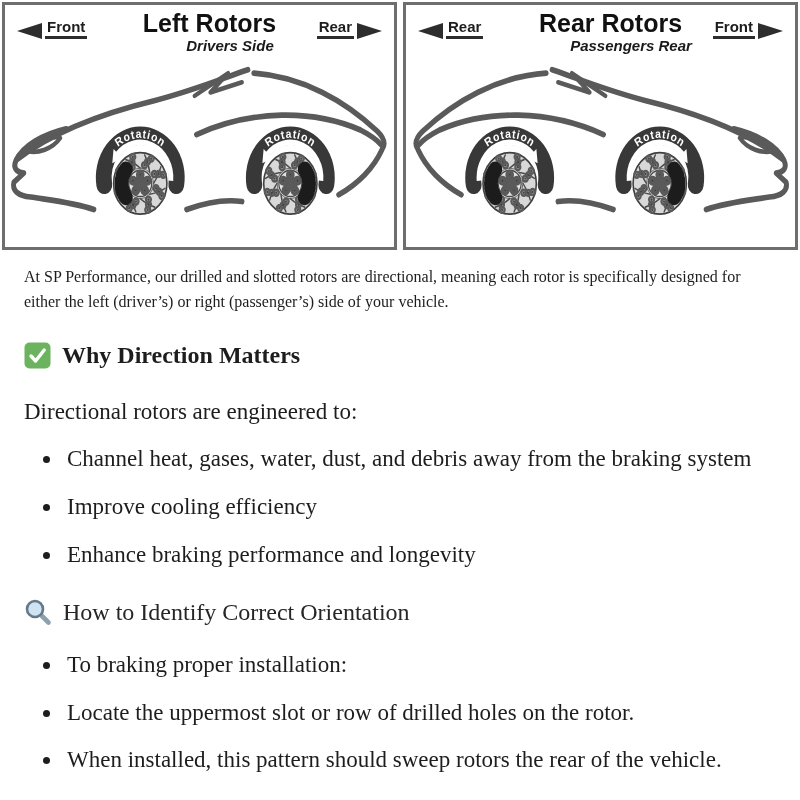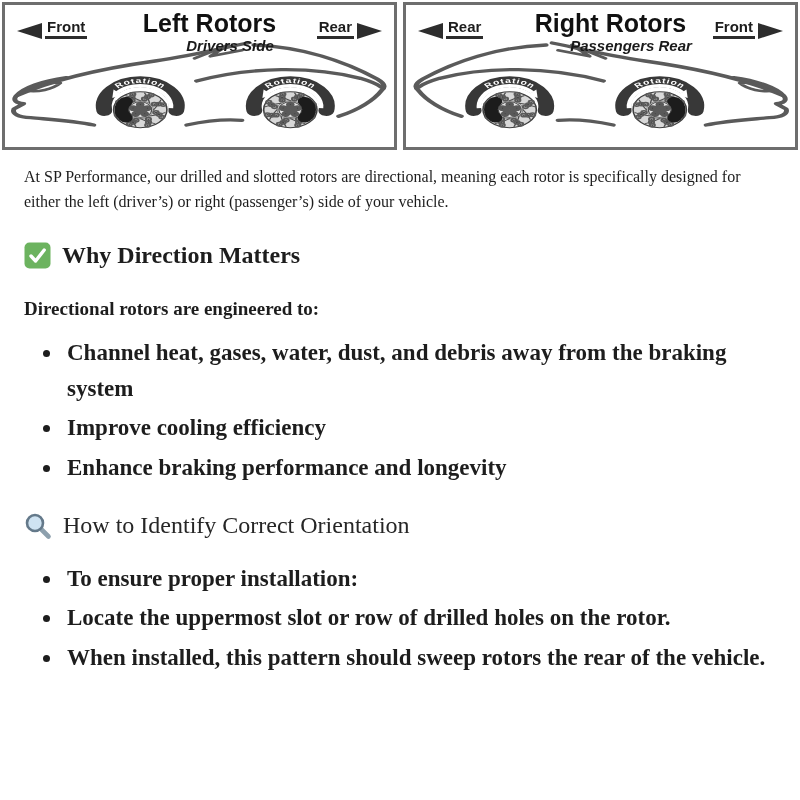--- a/index.html
+++ b/index.html
@@ -1,41 +1,41 @@
 <!DOCTYPE html>
 <html><head>
 <meta charset="utf-8">
 <style>
   html,body{margin:0;padding:0;background:#fff;}
   body{width:800px;height:800px;overflow:hidden;font-family:"Liberation Serif",serif;color:#1d1d1d;}
 
   
   .panels{display:flex;gap:6px;margin:2px;}
-  .panel{flex:1;border:3px solid #6e6e6e;height:148px;box-sizing:border-box;position:relative;background:#fff;overflow:hidden;}
+  .panel{flex:1;border:3px solid #6e6e6e;height:248px;box-sizing:border-box;position:relative;background:#fff;overflow:hidden;}
   .car-svg{position:absolute;left:0;top:0;width:100%;height:100%;}
   .panel-header{position:absolute;top:5px;left:0;right:0;text-align:center;z-index:3;pointer-events:none;margin-left:20px;}
   .panel-title{font-family:"Liberation Sans",sans-serif;font-weight:bold;font-size:25px;line-height:1.05;color:#111;}
   .panel-sub{font-family:"Liberation Sans",sans-serif;font-weight:bold;font-style:italic;font-size:15px;color:#1a1a1a;margin-top:1px;padding-left:41px;}
   .edge-label{position:absolute;top:12px;z-index:4;display:flex;align-items:center;gap:3px;}
   .edge-left{left:12px;}
   .edge-right{right:12px;}
   .edge-text{font-family:"Liberation Sans",sans-serif;font-weight:bold;font-size:15px;color:#1d1d1d;border-bottom:3px solid #2d2d2d;padding:0 2px 1px 2px;}
   .tri{width:0;height:0;border-top:8px solid transparent;border-bottom:8px solid transparent;margin-top:6px;}
   .tri-left{border-right:25px solid #2d2d2d;}
   .tri-right{border-left:25px solid #2d2d2d;}
 
   
   .content{padding:0 24px;}
   .intro{margin:15px 0 0 0;font-size:16px;line-height:1.55;}
   .heading{display:flex;align-items:center;gap:11px;font-size:24px;}
   .h-why{margin-top:27px;font-weight:bold;text-align:right;}
   .h-how{margin-top:26px;font-weight:normal;color:#262626;}
-  .lead{margin:25px 0 0 0;font-size:19px;line-height:1.55;font-weight:bold;}
+  .lead{margin:25px 0 0 0;font-size:23px;line-height:1.55;}
   ul{margin:12px 0 0 0;padding:0 0 0 39px;font-size:23px;line-height:1.55;}
-  li{padding-left:4px;margin-top:4px;font-weight:bold;}
+  li{padding-left:4px;margin-top:12px;}
   .icon{flex:0 0 auto;display:inline-block;}
 
   .rot-text{fill:#fff;font-family:"Liberation Sans",sans-serif;font-weight:bold;font-size:10.5px;letter-spacing:0.8px;}
   .defs-holder{position:absolute;width:0;height:0;}
 </style>
 </head>
 <body>
 
 <svg class="defs-holder" aria-hidden="true">
   <defs>
@@ -155,21 +155,21 @@
   <div class="panel">
     <div class="edge-label edge-left">
       <span class="tri tri-left"></span>
       <span class="edge-text">Rear</span>
     </div>
     <div class="edge-label edge-right">
       <span class="edge-text">Front</span>
       <span class="tri tri-right"></span>
     </div>
     <div class="panel-header">
-      <div class="panel-title">Right Rotors</div>
+      <div class="panel-title">Rear Rotors</div>
       <div class="panel-sub">Passengers Rear</div>
     </div>
     <svg class="car-svg" viewBox="0 0 394 213" preserveAspectRatio="none">
       <use href="#car" transform="translate(394,0) scale(-1,1)"></use>
       <g transform="translate(105,152)">
         <path id="tp2a" d="M -30.31 -17.5 A 35 35 0 0 1 30.31 -17.5" fill="none"></path>
         <path d="M -30.88 2.7 A 31 31 0 0 1 23.04 -20.74" fill="none" stroke="#fff" stroke-width="5"></path>
         <path d="M 28.32 -12.61 L 27.06 -25.23 L 18.28 -17.05 Z" fill="#fff"></path>
         <text class="rot-text"><textPath href="#tp2a" startOffset="50%" text-anchor="middle">Rotation</textPath></text>
       </g>
@@ -205,18 +205,18 @@
 
   <div class="heading h-how">
     <svg class="icon" width="28" height="28" viewBox="0 0 28 28">
       <line x1="17.5" y1="17.5" x2="24.5" y2="24.5" stroke-width="4.6" stroke-linecap="round" stroke="#8da0ad"></line>
       <circle cx="11" cy="11" r="8" stroke="#64798a" stroke-width="2.6" fill="#cfe3f2"></circle>
     </svg>
     <span>How to Identify Correct Orientation</span>
   </div>
 
   <ul style="margin-top:21px">
-    <li>To ensure proper installation:</li>
+    <li>To braking proper installation:</li>
     <li>Locate the uppermost slot or row of drilled holes on the rotor.</li>
     <li>When installed, this pattern should sweep rotors the rear of the vehicle.</li>
   </ul>
 
 </div>
 
 </body></html>

